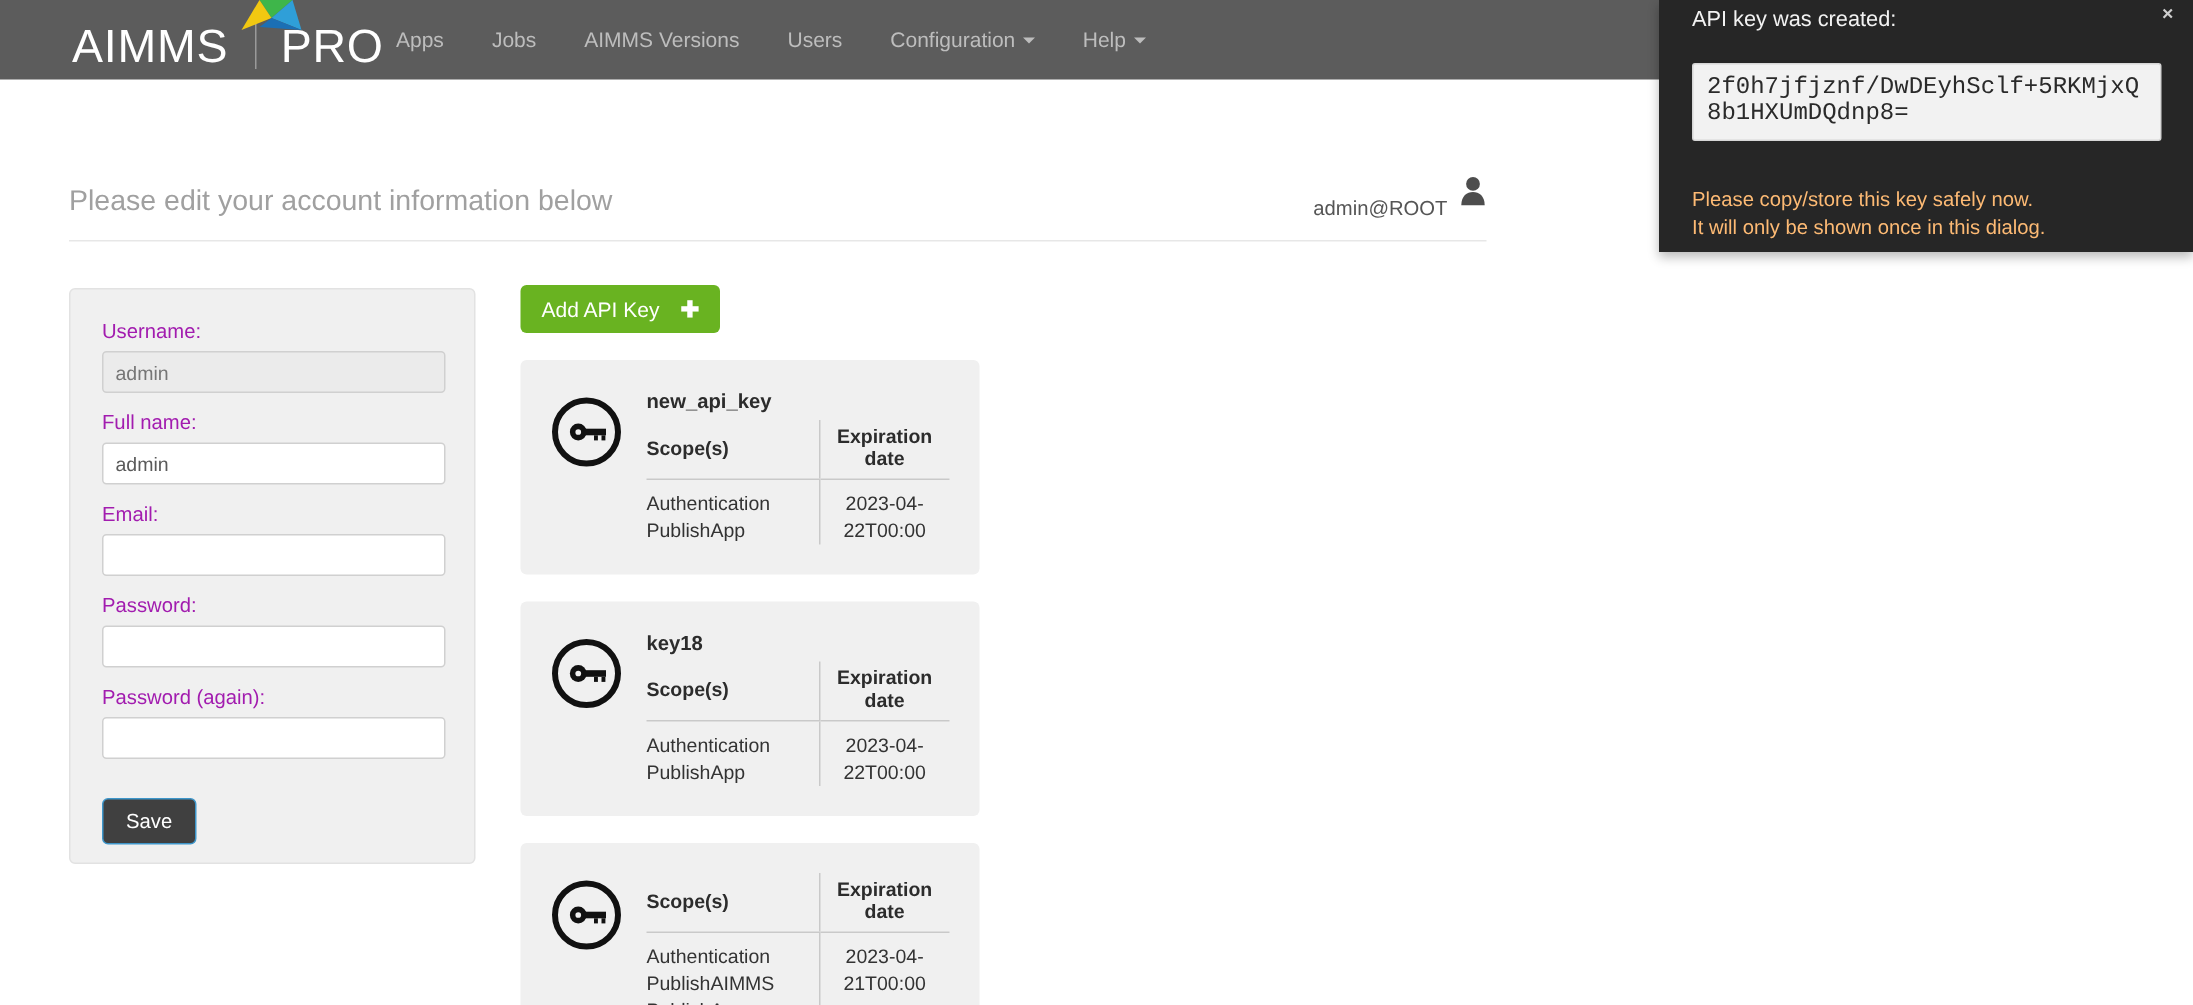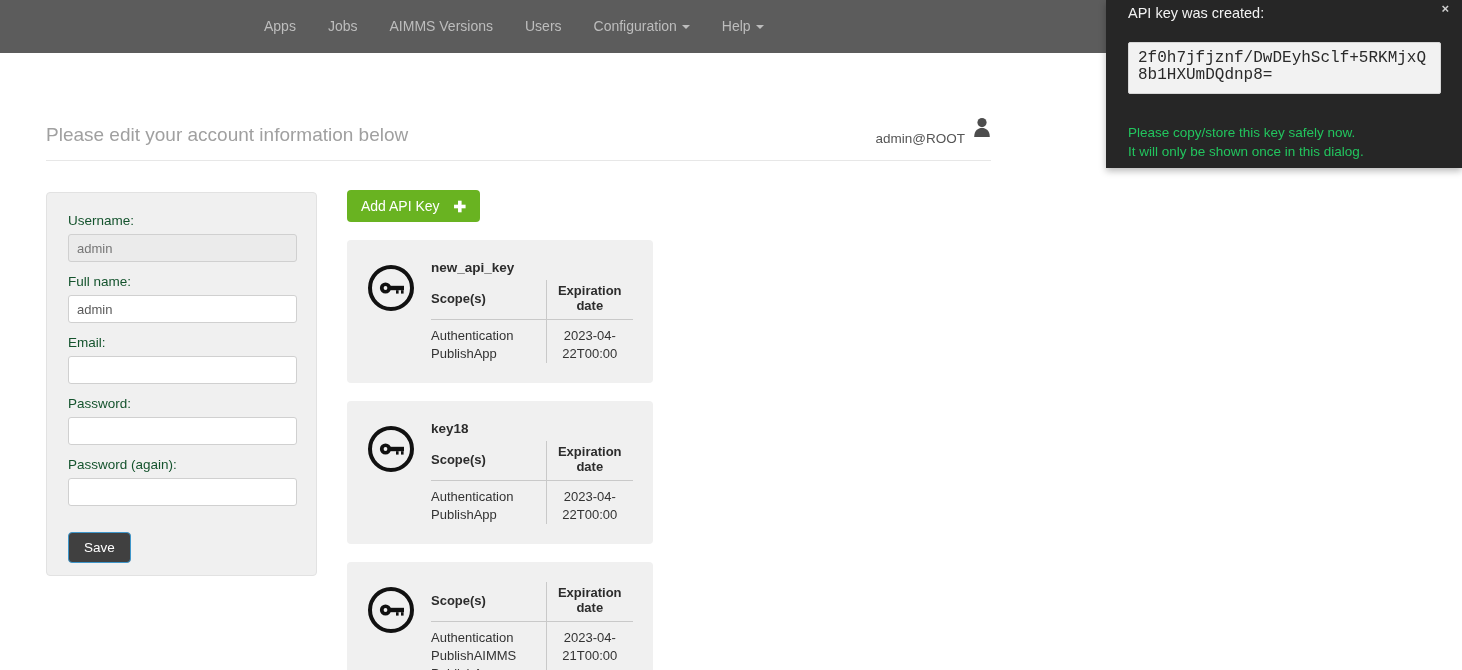--- a/index.html
+++ b/index.html
@@ -75,21 +75,21 @@
 
   
   .form-panel {
     position: absolute; left: 46px; top: 192px;
     width: 271px; height: 384px;
     background: #f0f0f0; border: 1px solid #e2e2e2;
     border-radius: 4px;
   }
   .form-inner { padding: 20px 21px; }
   .form-label {
-    font-size: 13.5px; color: #14532d; margin-bottom: 6px;
+    font-size: 13.5px; color: #a21caf; margin-bottom: 6px;
   }
   .form-input {
     width: 229px; height: 28px;
     border: 1px solid #d0d0d0; border-radius: 3px;
     background: #ffffff; color: #5a5a5a;
     font-size: 13px; font-family: "Liberation Sans", sans-serif;
     padding: 0 8px; margin-bottom: 12px; display: block;
     outline: none;
   }
   .form-input.readonly { background: #ebebeb; color: #767676; }
@@ -167,28 +167,39 @@
     background: #f2f2f2; border: 1px solid #d6d6d6;
     border-radius: 2px;
     padding: 7px 9px;
     font-family: "Liberation Mono", monospace;
     font-size: 16px; line-height: 17px;
     color: #2a2a2a; word-break: break-all;
     white-space: normal;
   }
   .dlg-note {
     position: absolute; left: 22px; top: 123px;
-    color: #22c55e; font-size: 13.5px; line-height: 19px;
+    color: #fdba74; font-size: 13.5px; line-height: 19px;
   }
   .dlg-note span { display: block; }
 </style>
 </head>
 <body>
 
 <div class="navbar">
+  <div class="brand">
+    <svg class="brand-logo" viewBox="0 0 60 26">
+      <polygon points="30,2 52,2 38,14" fill="#3eb64a"></polygon>
+      <polygon points="30,2 18,22 38,14" fill="#f2c811"></polygon>
+      <polygon points="52,2 58,22 38,14" fill="#2f9fd8"></polygon>
+      <polygon points="38,14 58,22 30,20" fill="#1b6fb5"></polygon>
+    </svg>
+    <span class="brand-aimms">AIMMS</span>
+    <span class="brand-sep"></span>
+    <span class="brand-pro">PRO</span>
+  </div>
 
   <div class="nav-links">
     <div class="nav-link">
       <span>Apps</span>
     </div>
     <div class="nav-link">
       <span>Jobs</span>
     </div>
     <div class="nav-link">
       <span>AIMMS Versions</span>

